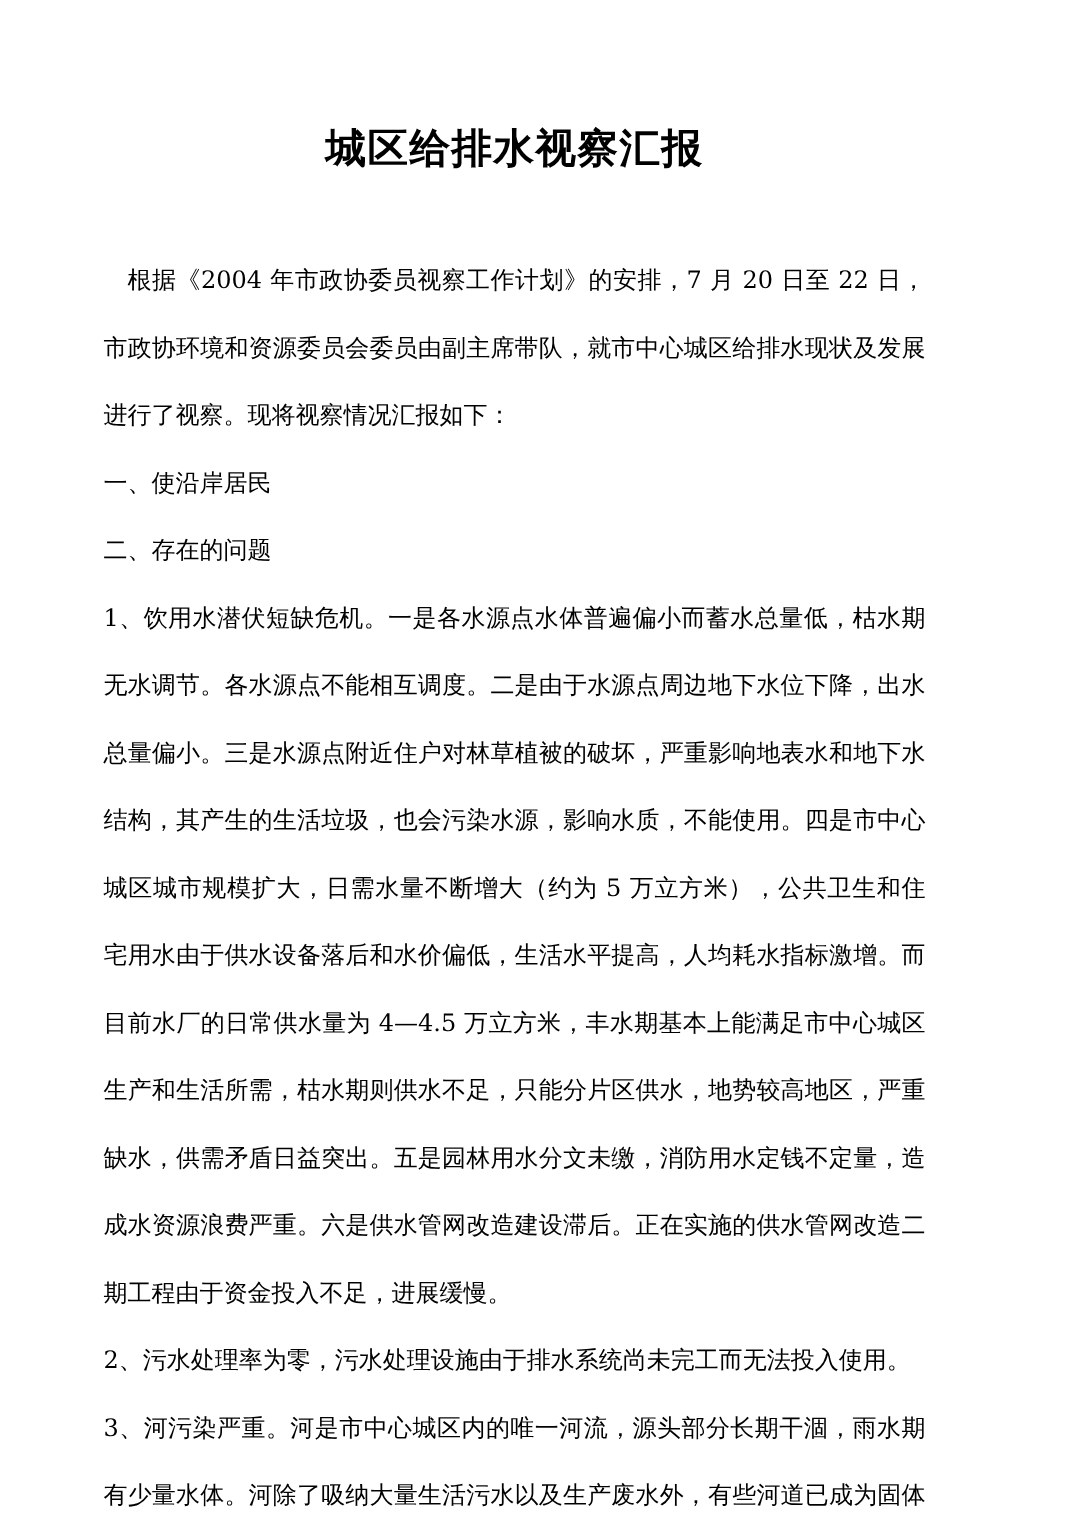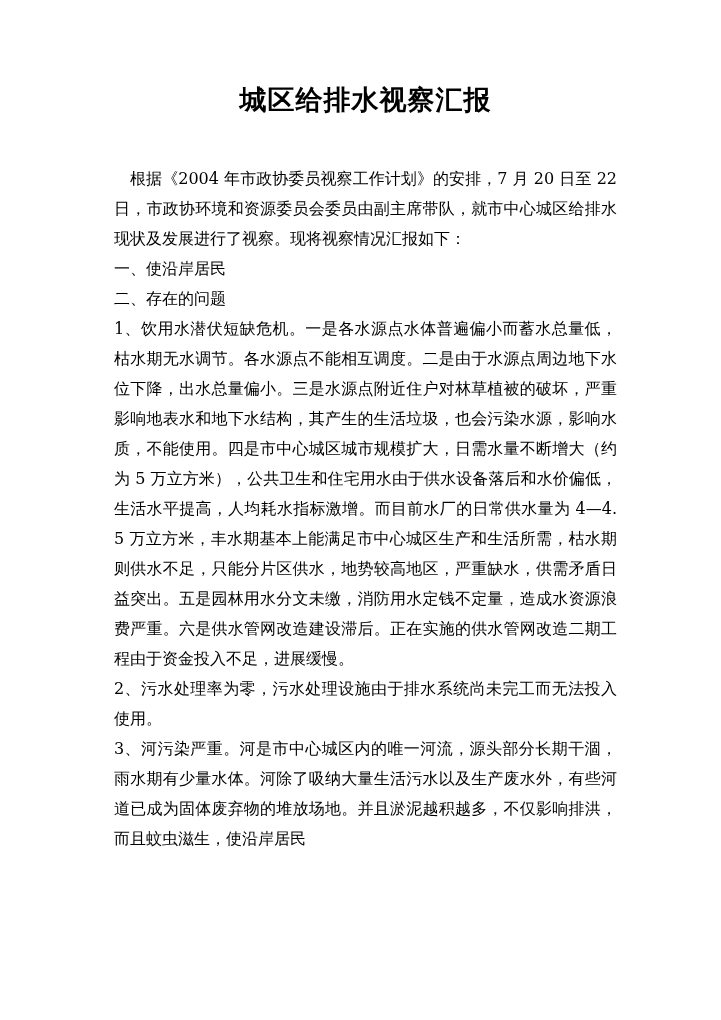--- a/index.html
+++ b/index.html
@@ -6,37 +6,37 @@
     margin: 0;
     padding: 0;
     background: #ffffff;
   }
   .page {
     position: relative;
     width: 721px;
     height: 1020px;
     background: #ffffff;
     box-sizing: border-box;
-    padding: 82px 104px 0 114px;
+    padding: 82px 104px 0 69px;
     overflow: hidden;
     font-family: "DejaVu Serif", "Liberation Serif", serif;
     color: #000000;
   }
   .doc-title {
     margin: 0 0 46px 0;
     font-size: 27px;
     line-height: 36px;
     font-weight: bold;
     text-align: center;
     letter-spacing: 1px;
   }
   .doc-body p {
     margin: 0;
     font-size: 16px;
-    line-height: 30px;
+    line-height: 45px;
     text-align: justify;
     text-justify: inter-ideograph;
     word-break: break-all;
   }
   .doc-body p.first-indent {
     text-indent: 16px;
   }
 </style>
 </head>
 <body>

